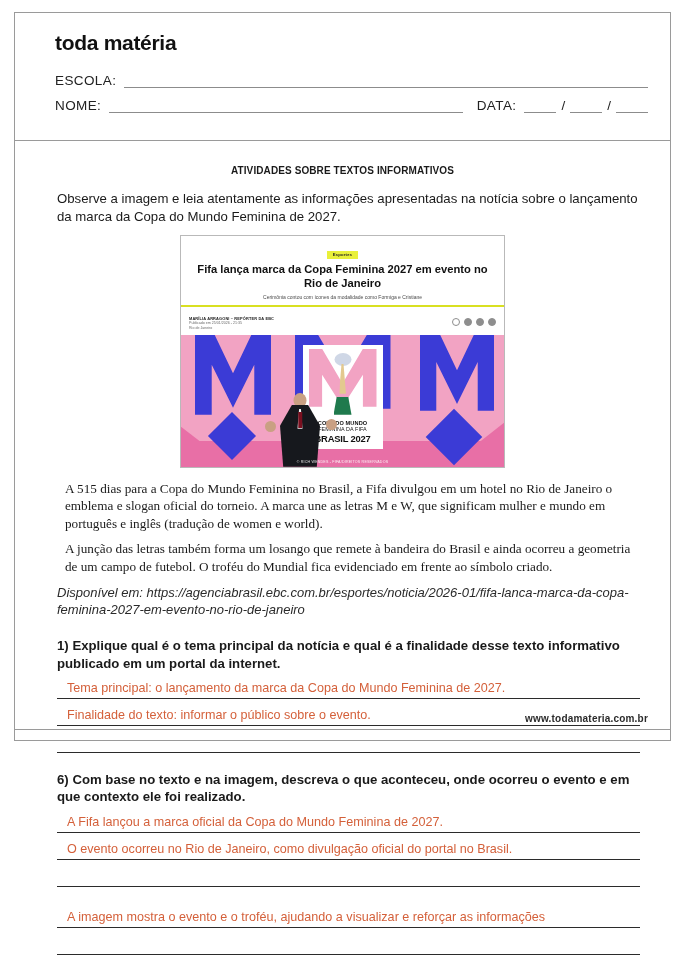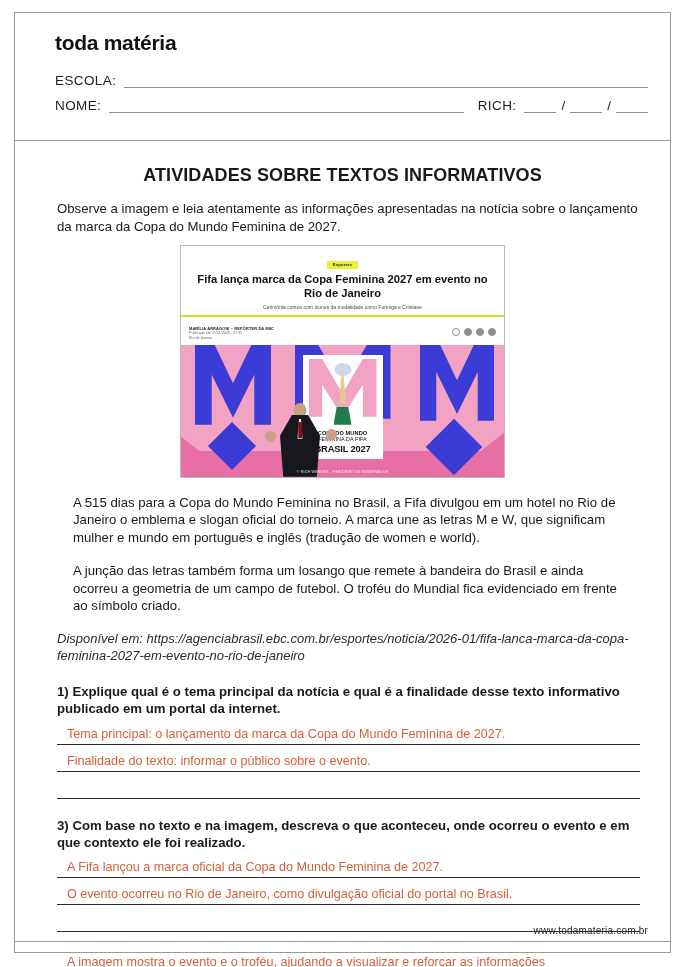--- a/index.html
+++ b/index.html
@@ -14,21 +14,21 @@
     color: #1a1a1a;
     position: relative;
     overflow: hidden;
   }
 
   .page {
     position: absolute;
     left: 14px;
     top: 12px;
     width: 657px;
-    height: 941px;
+    height: 729px;
     border: 1px solid #9a9a9a;
     box-sizing: border-box;
     background: #fff;
   }
 
   
   .header {
     border-bottom: 1px solid #9a9a9a;
     padding: 18px 22px 12px 22px;
     box-sizing: border-box;
@@ -71,21 +71,21 @@
     height: 12px;
   }
   .slash { padding: 0 5px; color: #222; }
 
   
   .content {
     padding: 16px 30px 0 30px;
   }
   .worksheet-title {
     text-align: center;
-    font-size: 18px;
+    font-size: 10px;
     font-weight: bold;
     letter-spacing: 0.1px;
     margin: 8px 0 14px 0;
   }
   .intro {
     font-size: 13.2px;
     line-height: 1.34;
     margin: 0 0 10px 12px;
   }
 
@@ -226,21 +226,21 @@
     color: rgba(255,255,255,.88);
     letter-spacing: .2px;
   }
 
   
   .article {
     font-size: 13.2px;
     line-height: 1.33;
     margin: 0 0 8px 12px;
   }
-  .article p { margin: 16px; }
+  .article p { margin: 8px; font-family: Liberation Serif, serif; }
   .source {
     font-size: 13px;
     font-style: italic;
     line-height: 1.3;
     color: #2a2a2a;
     margin: 10px 0 0 12px;
   }
 
   
   .question-block { margin: 18px 0 0 12px; }
@@ -264,21 +264,21 @@
     color: #d4603a;
     white-space: nowrap;
   }
 
   
   .footer {
     position: absolute;
     right: 22px;
     bottom: 16px;
     font-size: 10px;
-    font-weight: normal;
+    font-weight: bold;
     letter-spacing: .2px;
     color: #2b2b2b;
     margin-left: 24px;
   }
   .footer-rule {
     position: absolute;
     left: 0; right: 0; bottom: 10px;
     border-bottom: 1px solid #9a9a9a;
   }
 </style>
@@ -292,21 +292,21 @@
 
     <div class="field-row">
       <span class="field-label">ESCOLA:</span>
       <span class="rule"></span>
     </div>
 
     <div class="field-row">
       <span class="field-label">NOME:</span>
       <span class="rule"></span>
       <span class="date-group">
-        <span class="field-label">RICH:</span>
+        <span class="field-label">DATA:</span>
         <span class="blank"></span>
         <span class="slash">/</span>
         <span class="blank"></span>
         <span class="slash">/</span>
         <span class="blank"></span>
       </span>
     </div>
   </div>
 
   <div class="content">
@@ -393,21 +393,21 @@
       </div>
       <div class="answer-line">
         <span class="ans">Finalidade do texto: informar o público sobre o evento.</span>
       </div>
       <div class="answer-line">
         <span class="ans"></span>
       </div>
     </div>
 
     <div class="question-block">
-      <div class="q-text">3) Com base no texto e na imagem, descreva o que aconteceu, onde ocorreu o evento e em que contexto ele foi realizado.</div>
+      <div class="q-text">6) Com base no texto e na imagem, descreva o que aconteceu, onde ocorreu o evento e em que contexto ele foi realizado.</div>
       <div class="answer-line">
         <span class="ans">A Fifa lançou a marca oficial da Copa do Mundo Feminina de 2027.</span>
       </div>
       <div class="answer-line">
         <span class="ans">O evento ocorreu no Rio de Janeiro, como divulgação oficial do portal no Brasil.</span>
       </div>
       <div class="answer-line">
         <span class="ans"></span>
       </div>
     </div>

